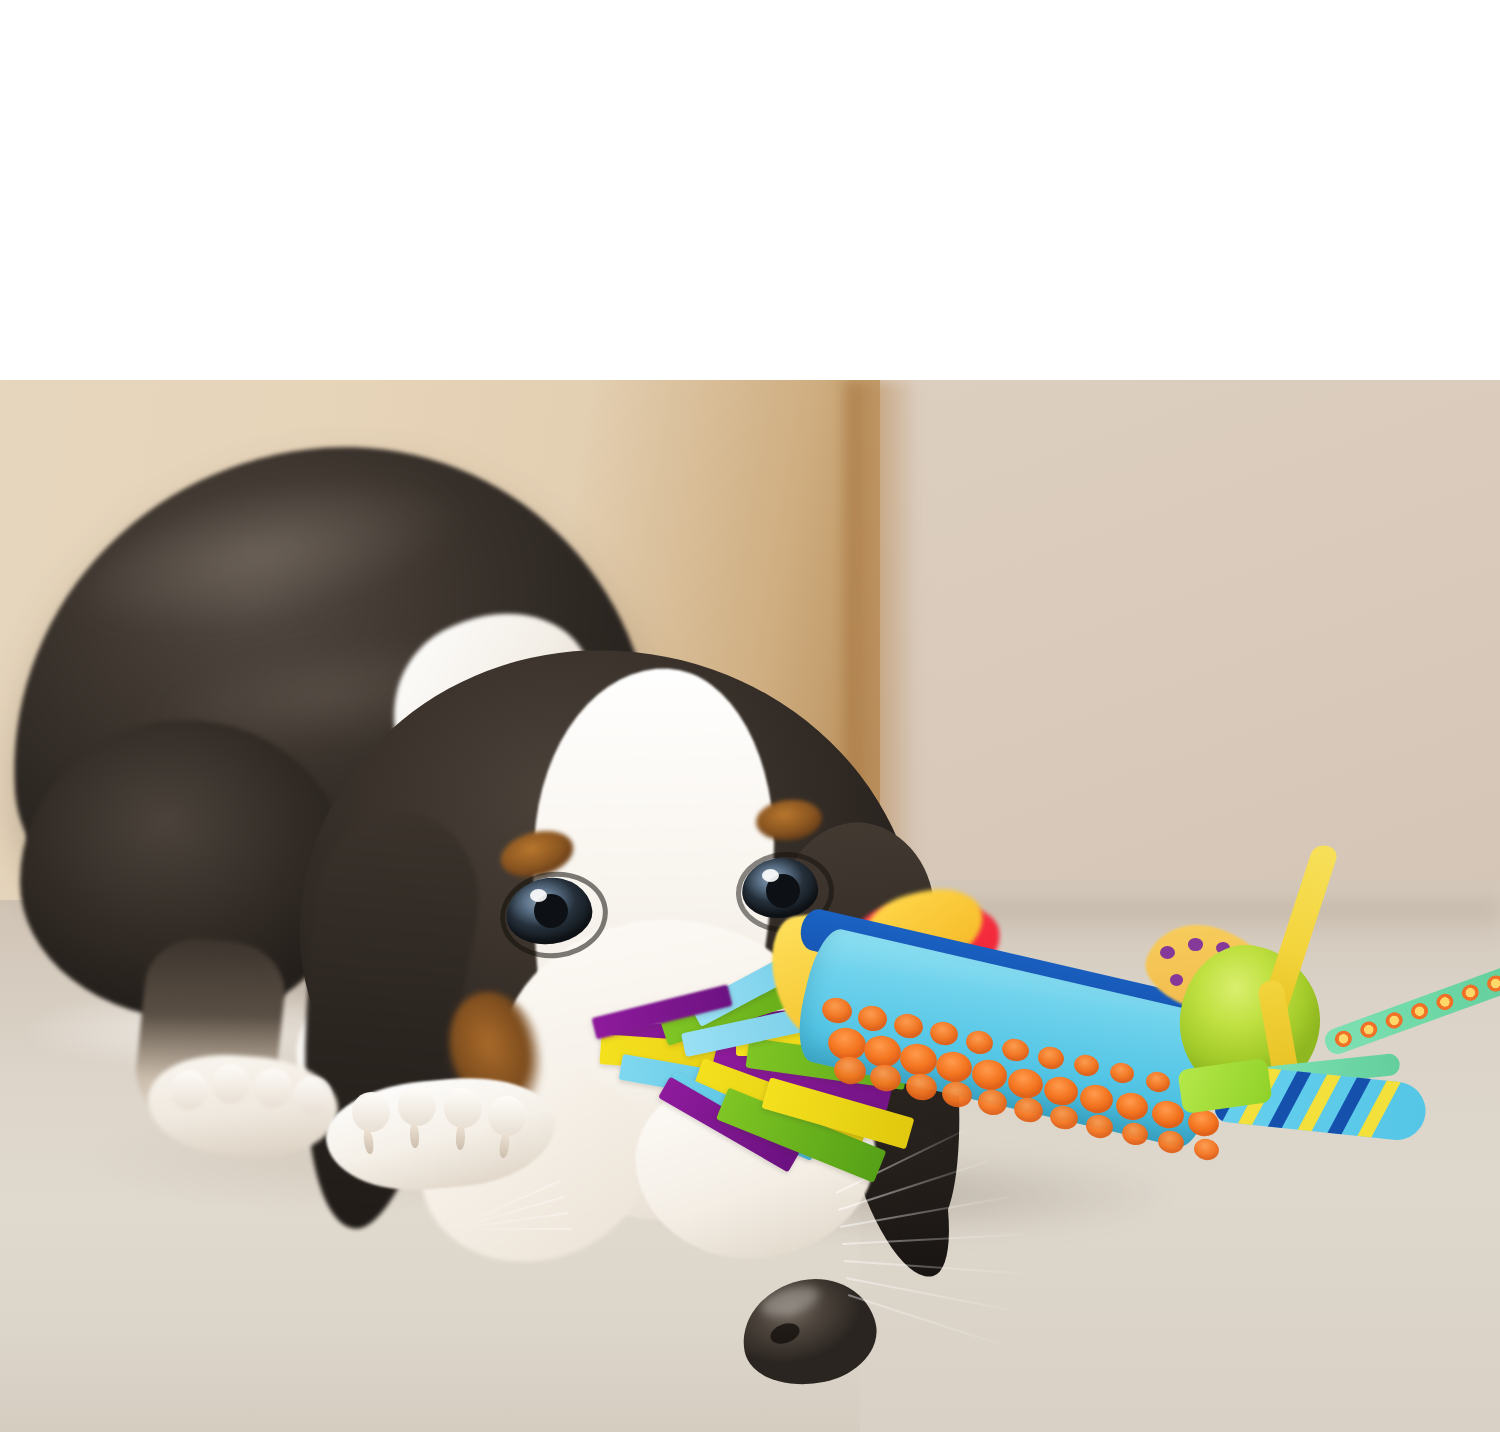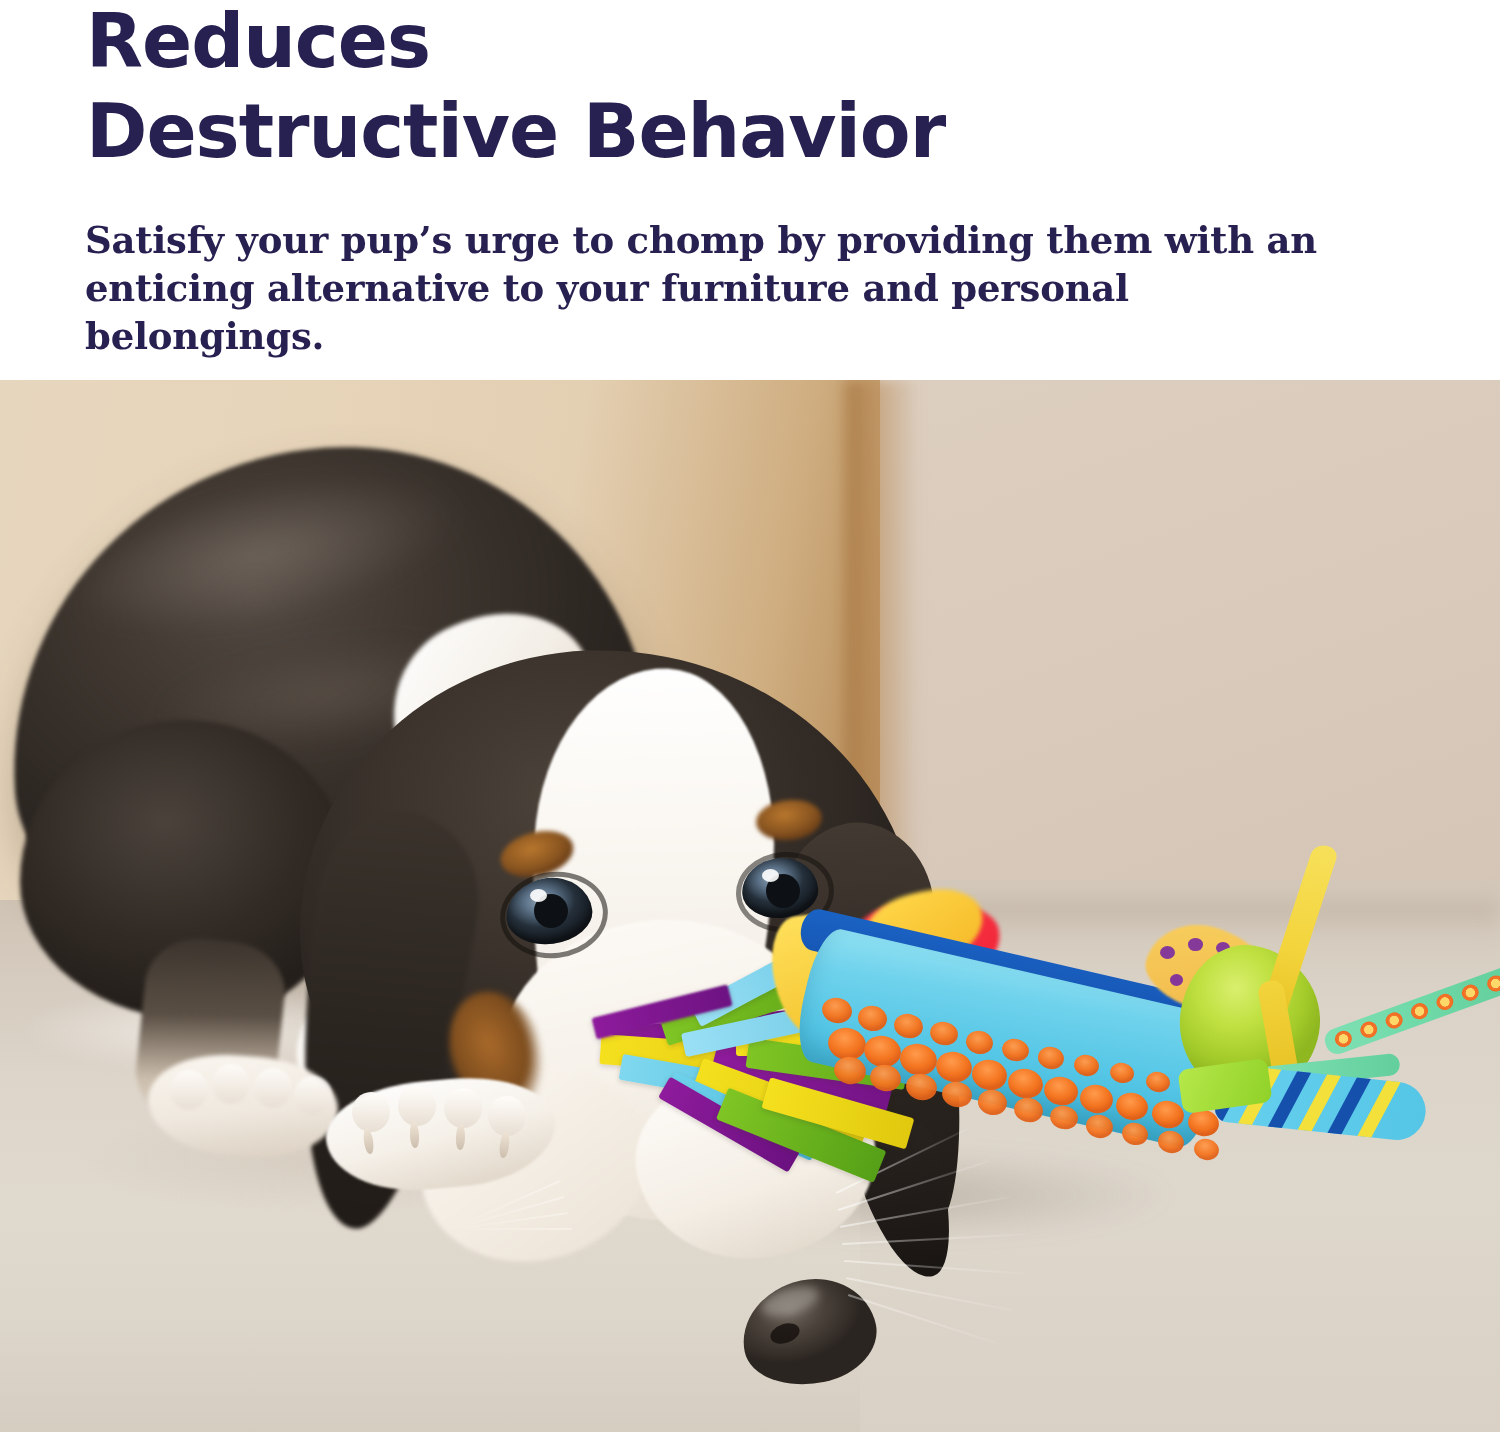--- a/index.html
+++ b/index.html
@@ -216,25 +216,20 @@
   .rib{position:absolute;border-radius:8px;}
 
   .softblur{filter:blur(1.2px);}
   .blur2{filter:blur(2.2px);}
 </style>
 </head>
 <body>
 
 <div class="page">
 
-  <div class="text-band">
-    <div class="headline">Reduces
-Destructive Behavior</div>
-    <div class="subcopy">Satisfy your pup’s urge to chomp by providing them with an enticing alternative to your furniture and personal belongings.</div>
-  </div>
 
   <div class="photo">
 
     <div class="wall-left"></div>
     <div class="wall-right"></div>
     <div class="wall-corner"></div>
     <div class="floor"></div>
     <div class="floor-right"></div>
     <div class="horizon"></div>
     <div class="floor-mottle"></div>

